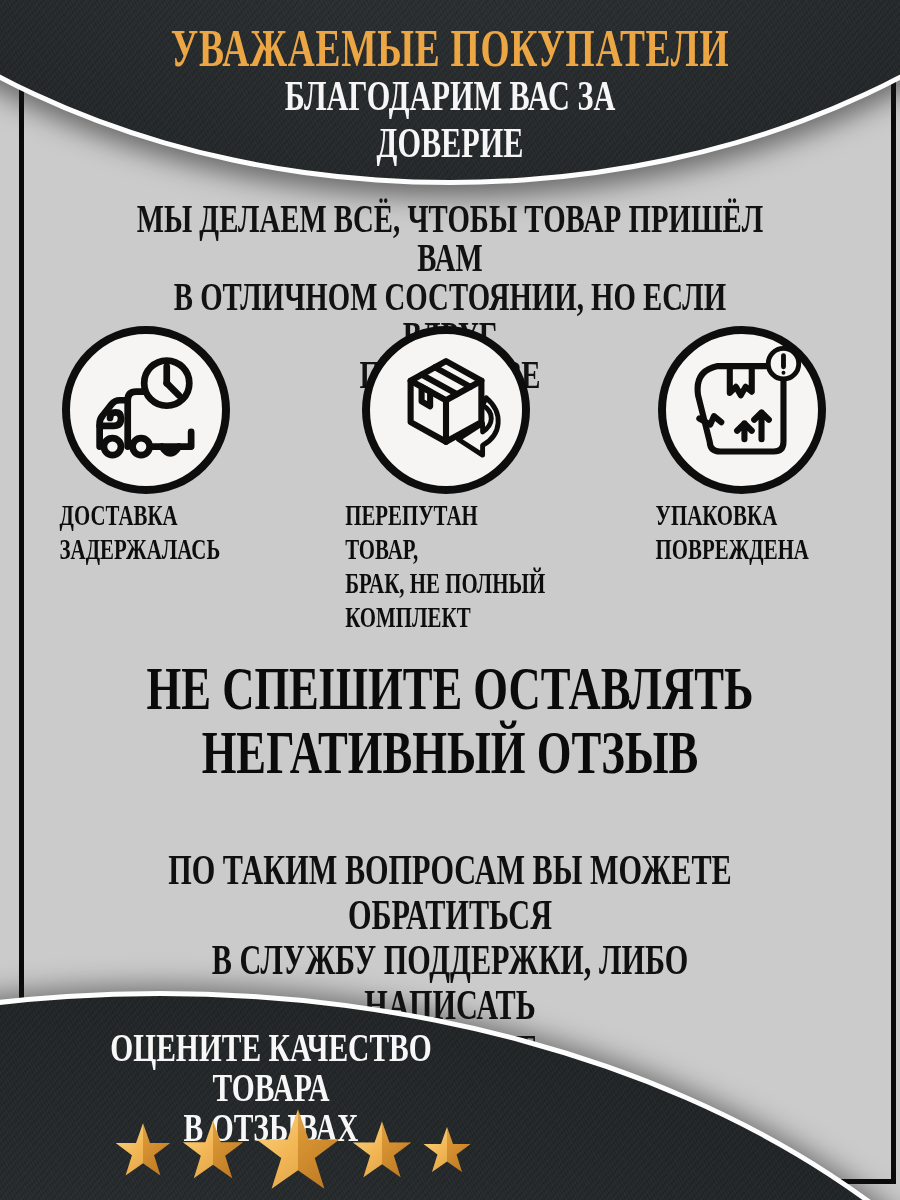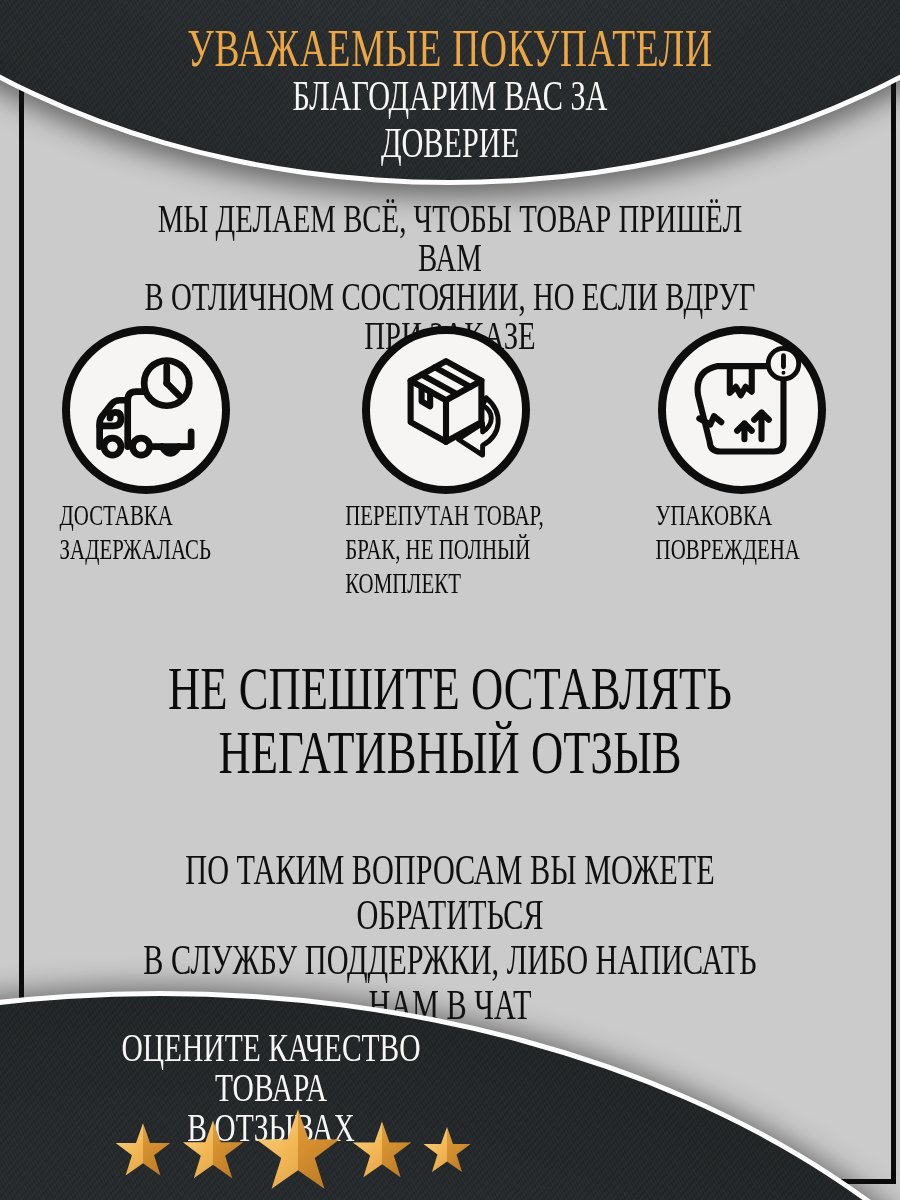--- a/index.html
+++ b/index.html
@@ -1,17 +1,17 @@
 <!DOCTYPE html>
 <html><head>
 <meta charset="utf-8">
 <style>
   html,body{margin:0;padding:0;background:#cbcbcb;}
   .page{position:relative;width:900px;height:1200px;overflow:hidden;background:#cbcbcb;
-        font-family:"Liberation Serif","DejaVu Serif",serif;font-weight:normal;}
+        font-family:"Liberation Serif","DejaVu Serif",serif;font-weight:bold;}
 
   
   .frame{position:absolute;left:19px;top:19px;width:877px;height:1165px;
          border:5px solid #0a0a0a;box-sizing:border-box;z-index:1;}
 
   
   .dark{background-color:#282d2f;
         background-image:
           radial-gradient(ellipse at 50% 55%, rgba(255,255,255,0.05), rgba(0,0,0,0.18) 75%),
           repeating-linear-gradient(63deg, rgba(255,255,255,0.028) 0 1px, rgba(0,0,0,0) 1px 3px),

